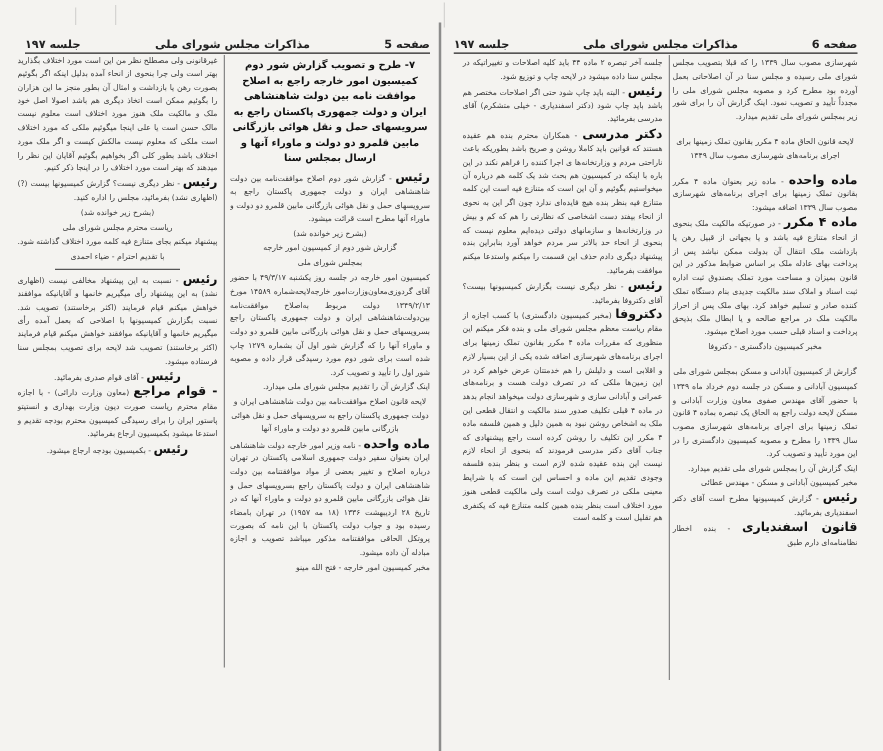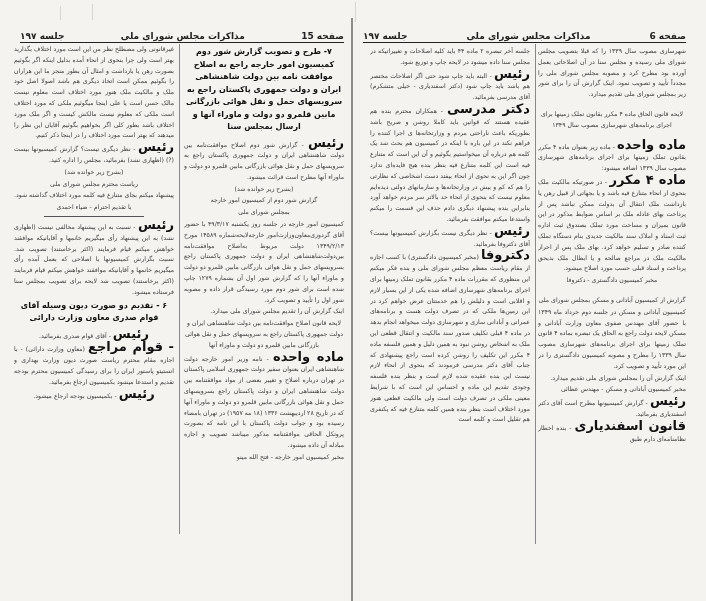--- a/index.html
+++ b/index.html
@@ -25,21 +25,21 @@
   .page-left .running-head { left: 20px; right: 8px; }
   .page-right .running-head { left: 8px; right: 20px; }
 
   .col {
     position: absolute; top: 46px; bottom: 24px;
     font-size: 6.2px; line-height: 10.8px; text-align: justify;
     color: #3a3a3a; overflow: hidden;
   }
   .col p { margin: 0 0 1px 0; }
   .col .center { text-align: center; }
-  .col .spk { font-weight: bold; color: #111; font-size: 13px; }
+  .col .spk { font-weight: bold; color: #111; font-size: 10px; }
   .col .heading {
     font-weight: bold; font-size: 8px; line-height: 12.5px; color: #111;
     text-align: center; margin: 2px 0 4px;
   }
   .col .gap { height: 8px; }
   .col .rule { height: 1px; background: #555; margin: 3px 30px; }
 
   .page-left .col-right { right: 8px; width: 160px; top: 44px; }
   .page-left .col-left { right: 178px; width: 160px; top: 44px; }
   .page-left .col-divider { position: absolute; right: 172px; top: 44px; width: 1px; height: 490px; background: #888; }
@@ -50,21 +50,21 @@
 
   .scan-speck { position: absolute; background: #9a9a9a; opacity: .35; }
 </style>
 </head>
 <body>
 
 <div class="spread">
 
   <div class="page page-left">
     <div class="running-head">
-      <span>صفحه 15</span>
+      <span>صفحه 5</span>
       <span>مذاکرات مجلس شورای ملی</span>
       <span>جلسه ۱۹۷</span>
     </div>
 
     <div class="col col-right">
       <div class="heading">۷- طرح و تصویب گزارش شور دوم کمیسیون امور خارجه راجع به اصلاح موافقت نامه بین دولت شاهنشاهی ایران و دولت جمهوری پاکستان راجع به سرویسهای حمل و نقل هوائی بازرگانی مابین قلمرو دو دولت و ماوراء آنها و ارسال بمجلس سنا</div>
       <p><span class="spk">رئیس</span> <span>- گزارش شور دوم اصلاح موافقت‌نامه بین دولت شاهنشاهی ایران و دولت جمهوری پاکستان راجع به سرویسهای حمل و نقل هوائی بازرگانی مابین قلمرو دو دولت و ماوراء آنها مطرح است قرائت میشود.</span></p>
       <p class="center">(بشرح زیر خوانده شد)</p>
       <p class="center">گزارش شور دوم از کمیسیون امور خارجه</p>
       <p class="center">بمجلس شورای ملی</p>
@@ -79,21 +79,20 @@
 
     <div class="col col-left">
       <p>غیرقانونی ولی مصطلح نظر من این است مورد اختلاف بگذارید بهتر است ولی چرا بنحوی از انحاء آمده بدلیل اینکه اگر بگوئیم بصورت رهن یا بازداشت و امثال آن بطور منجز ما این هزاران را بگوئیم ممکن است اتخاذ دیگری هم باشد اصولا اصل خود ملک و مالکیت ملک هنوز مورد اختلاف است معلوم نیست مالک حسن است یا علی اینجا میگوئیم ملکی که مورد اختلاف است ملکی که معلوم نیست مالکش کیست و اگر ملک مورد اختلاف باشد بطور کلی اگر بخواهیم بگوئیم آقایان این نظر را میدهند که بهتر است مورد اختلاف را در اینجا ذکر کنیم.</p>
       <p><span class="spk">رئیس</span> <span>- نظر دیگری نیست؟ گزارش کمیسیونها بیست (?) (اظهاری نشد) بفرمائید، مجلس را اداره کنید.</span></p>
       <p class="center">(بشرح زیر خوانده شد)</p>
       <p class="center">ریاست محترم مجلس شورای ملی</p>
       <p>پیشنهاد میکنم بجای متنازع فیه کلمه مورد اختلاف گذاشته شود.</p>
       <p class="center">با تقدیم احترام - ضیاء احمدی</p>
       <div class="rule"></div>
       <p><span class="spk">رئیس</span> <span>- نسبت به این پیشنهاد مخالفی نیست (اظهاری نشد) به این پیشنهاد رأی میگیریم خانمها و آقایانیکه موافقند خواهش میکنم قیام فرمایند (اکثر برخاستند) تصویب شد. نسبت بگزارش کمیسیونها با اصلاحی که بعمل آمده رأی میگیریم خانمها و آقایانیکه موافقند خواهش میکنم قیام فرمایند (اکثر برخاستند) تصویب شد لایحه برای تصویب بمجلس سنا فرستاده میشود.</span></p>
-      <div class="heading">۶ - تقدیم دو صورت دیون وسیله آقای قوام صدری معاون وزارت دارائی</div>
       <p class="center"><span class="spk">رئیس</span> <span>- آقای قوام صدری بفرمائید.</span></p>
       <p><span class="spk">- قوام مراجع</span> <span>(معاون وزارت دارائی) - با اجازه مقام محترم ریاست صورت دیون وزارت بهداری و انستیتو پاستور ایران را برای رسیدگی کمیسیون محترم بودجه تقدیم و استدعا میشود بکمیسیون ارجاع بفرمائید.</span></p>
       <p class="center"><span class="spk">رئیس</span> <span>- بکمیسیون بودجه ارجاع میشود.</span></p>
     </div>
   </div>
 
   <div class="gutter"></div>
 
   <div class="page page-right">
     <div class="running-head">

